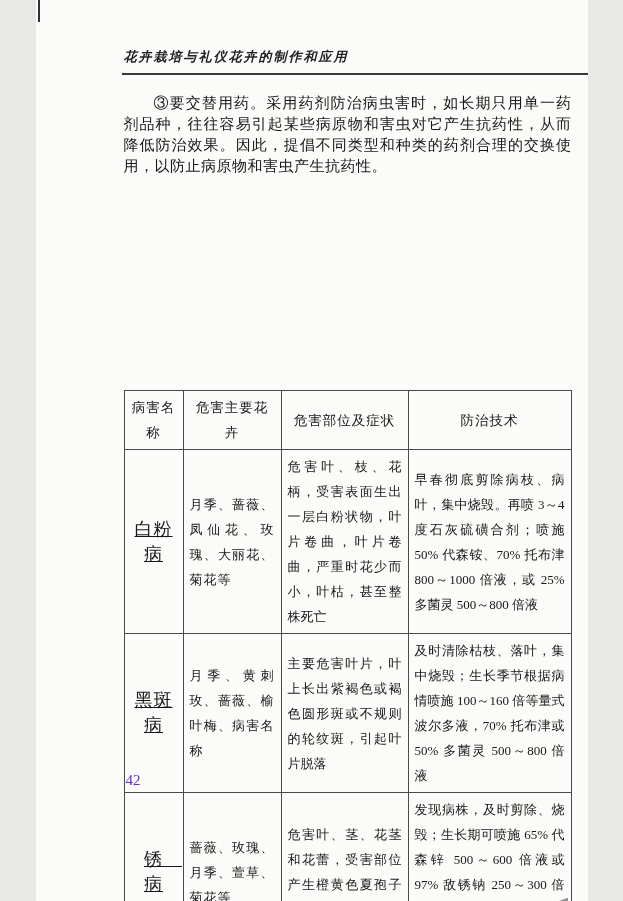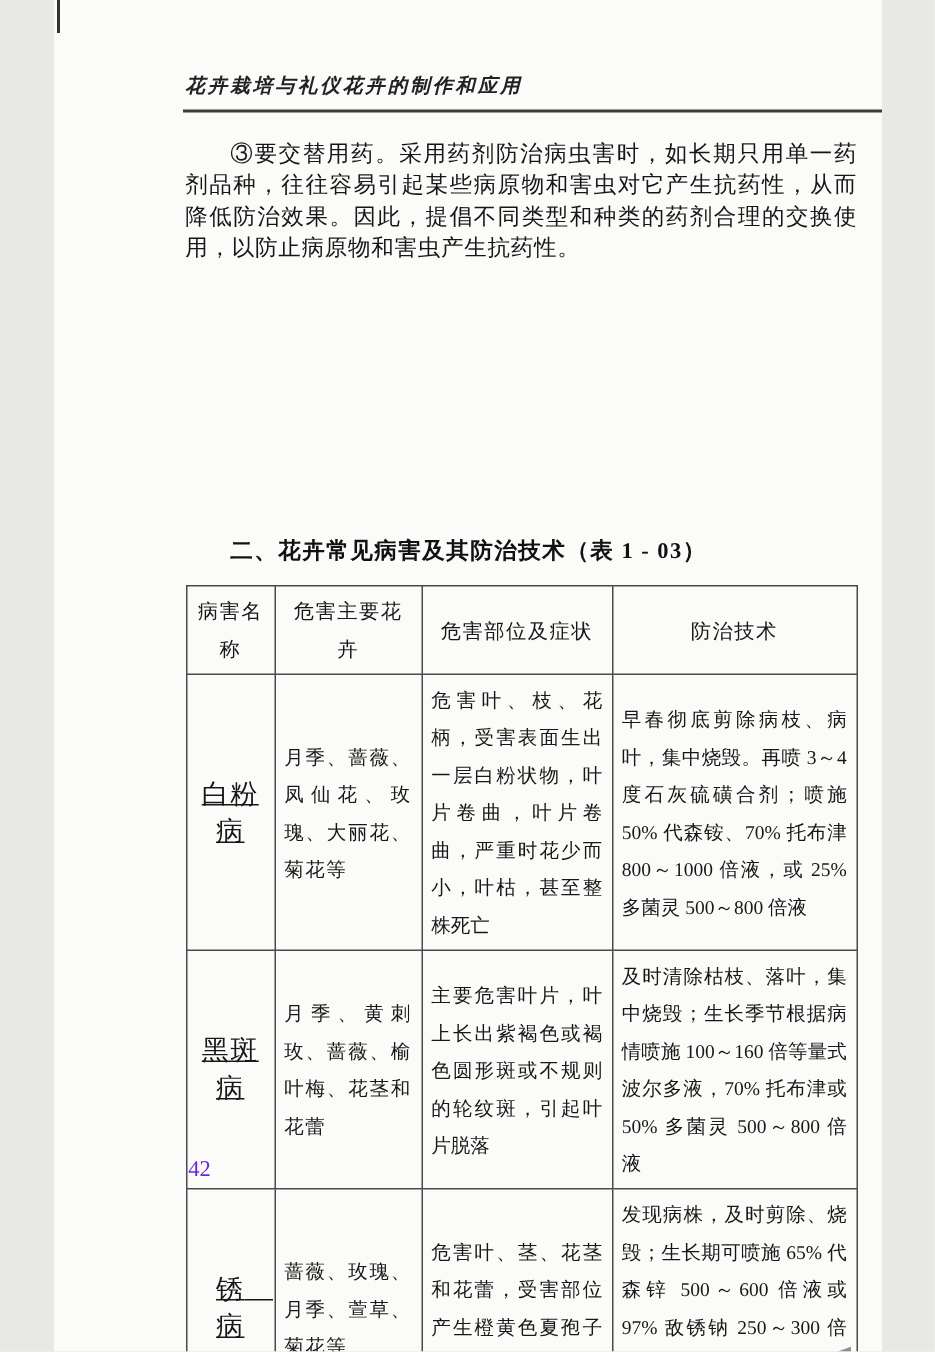--- a/index.html
+++ b/index.html
@@ -125,21 +125,20 @@
 
   <div class="scan-tick"></div>
 
   <div class="running-title">花卉栽培与礼仪花卉的制作和应用</div>
   <div class="header-rule"></div>
 
   <div class="body-text">
     <p>③要交替用药。采用药剂防治病虫害时，如长期只用单一药剂品种，往往容易引起某些病原物和害虫对它产生抗药性，从而降低防治效果。因此，提倡不同类型和种类的药剂合理的交换使用，以防止病原物和害虫产生抗药性。</p>
   </div>
 
-  <div class="section-heading">二、花卉常见病害及其防治技术（表 1 - 03）</div>
 
   <table class="disease">
     <colgroup>
       <col class="col-name">
         <col class="col-flowers">
       <col class="col-symptom">
         <col class="col-control">
     </colgroup>
     <thead>
       <tr>
@@ -151,21 +150,21 @@
     </thead>
     <tbody>
       <tr class="row-1">
         <td class="name-cell">白粉病</td>
         <td class="flowers-cell">月季、蔷薇、凤仙花、玫瑰、大丽花、菊花等</td>
         <td class="symptom-cell">危害叶、枝、花柄，受害表面生出一层白粉状物，叶片卷曲，叶片卷曲，严重时花少而小，叶枯，甚至整株死亡</td>
         <td class="control-cell">早春彻底剪除病枝、病叶，集中烧毁。再喷 3～4 度石灰硫磺合剂；喷施 50% 代森铵、70% 托布津 800～1000 倍液，或 25% 多菌灵 500～800 倍液</td>
       </tr>
       <tr class="row-2">
         <td class="name-cell">黑斑病</td>
-        <td class="flowers-cell">月季、黄刺玫、蔷薇、榆叶梅、花茎和花蕾</td>
+        <td class="flowers-cell">月季、黄刺玫、蔷薇、榆叶梅、病害名称</td>
         <td class="symptom-cell">主要危害叶片，叶上长出紫褐色或褐色圆形斑或不规则的轮纹斑，引起叶片脱落</td>
         <td class="control-cell">及时清除枯枝、落叶，集中烧毁；生长季节根据病情喷施 100～160 倍等量式波尔多液，70% 托布津或 50% 多菌灵 500～800 倍液</td>
       </tr>
       <tr class="row-3">
         <td class="name-cell">锈　病</td>
         <td class="flowers-cell">蔷薇、玫瑰、月季、萱草、菊花等</td>
         <td class="symptom-cell">危害叶、茎、花茎和花蕾，受害部位产生橙黄色夏孢子堆和黑色冬孢子堆</td>
         <td class="control-cell">发现病株，及时剪除、烧毁；生长期可喷施 65% 代森锌 500～600 倍液或 97% 敌锈钠 250～300 倍液（加 0.1～0.2% 洗衣粉）</td>
       </tr>
     </tbody>

